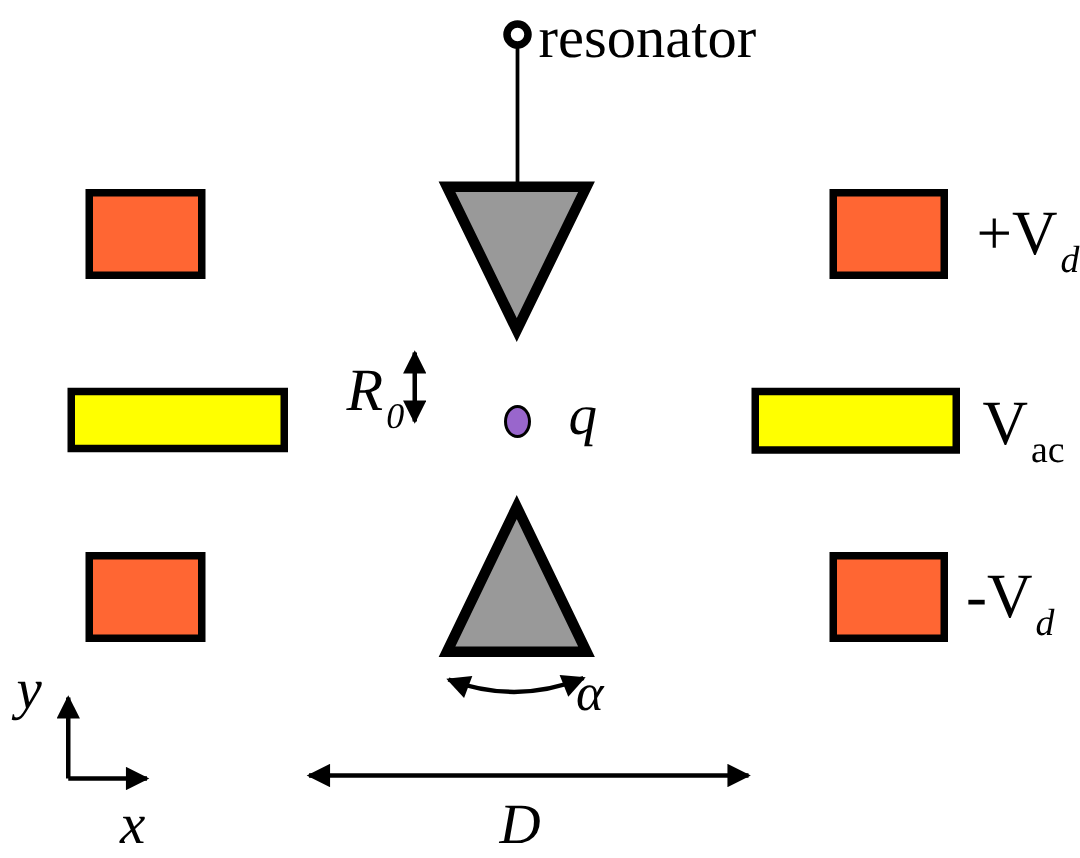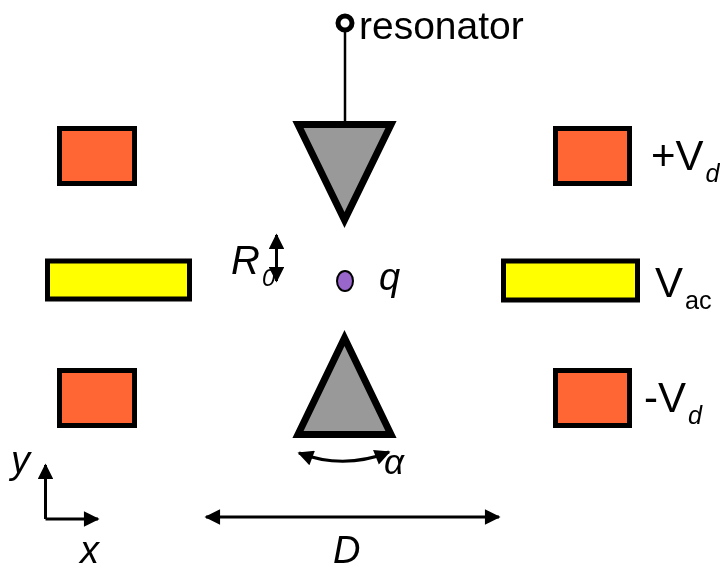--- a/index.html
+++ b/index.html
@@ -1,18 +1,18 @@
 <!DOCTYPE html>
 <html><head>
 <meta charset="utf-8">
 <style>
   html,body { margin:0; padding:0; background:#fff; }
   .stage {
     position:relative; width:720px; height:572px; background:#fff;
-    font-family:Liberation Sans, sans-serif; color:#000; overflow:hidden;
+    font-family:Liberation Serif, serif; color:#000; overflow:hidden;
   }
   .stage svg { position:absolute; left:0; top:0; }
   .lbl { position:absolute; white-space:nowrap; line-height:1; }
   .it { font-style:italic; }
   .sub { font-size:0.60em; vertical-align:-0.48em; margin-left:2px; }
 </style>
 </head>
 <body>
 
 <div class="stage">

